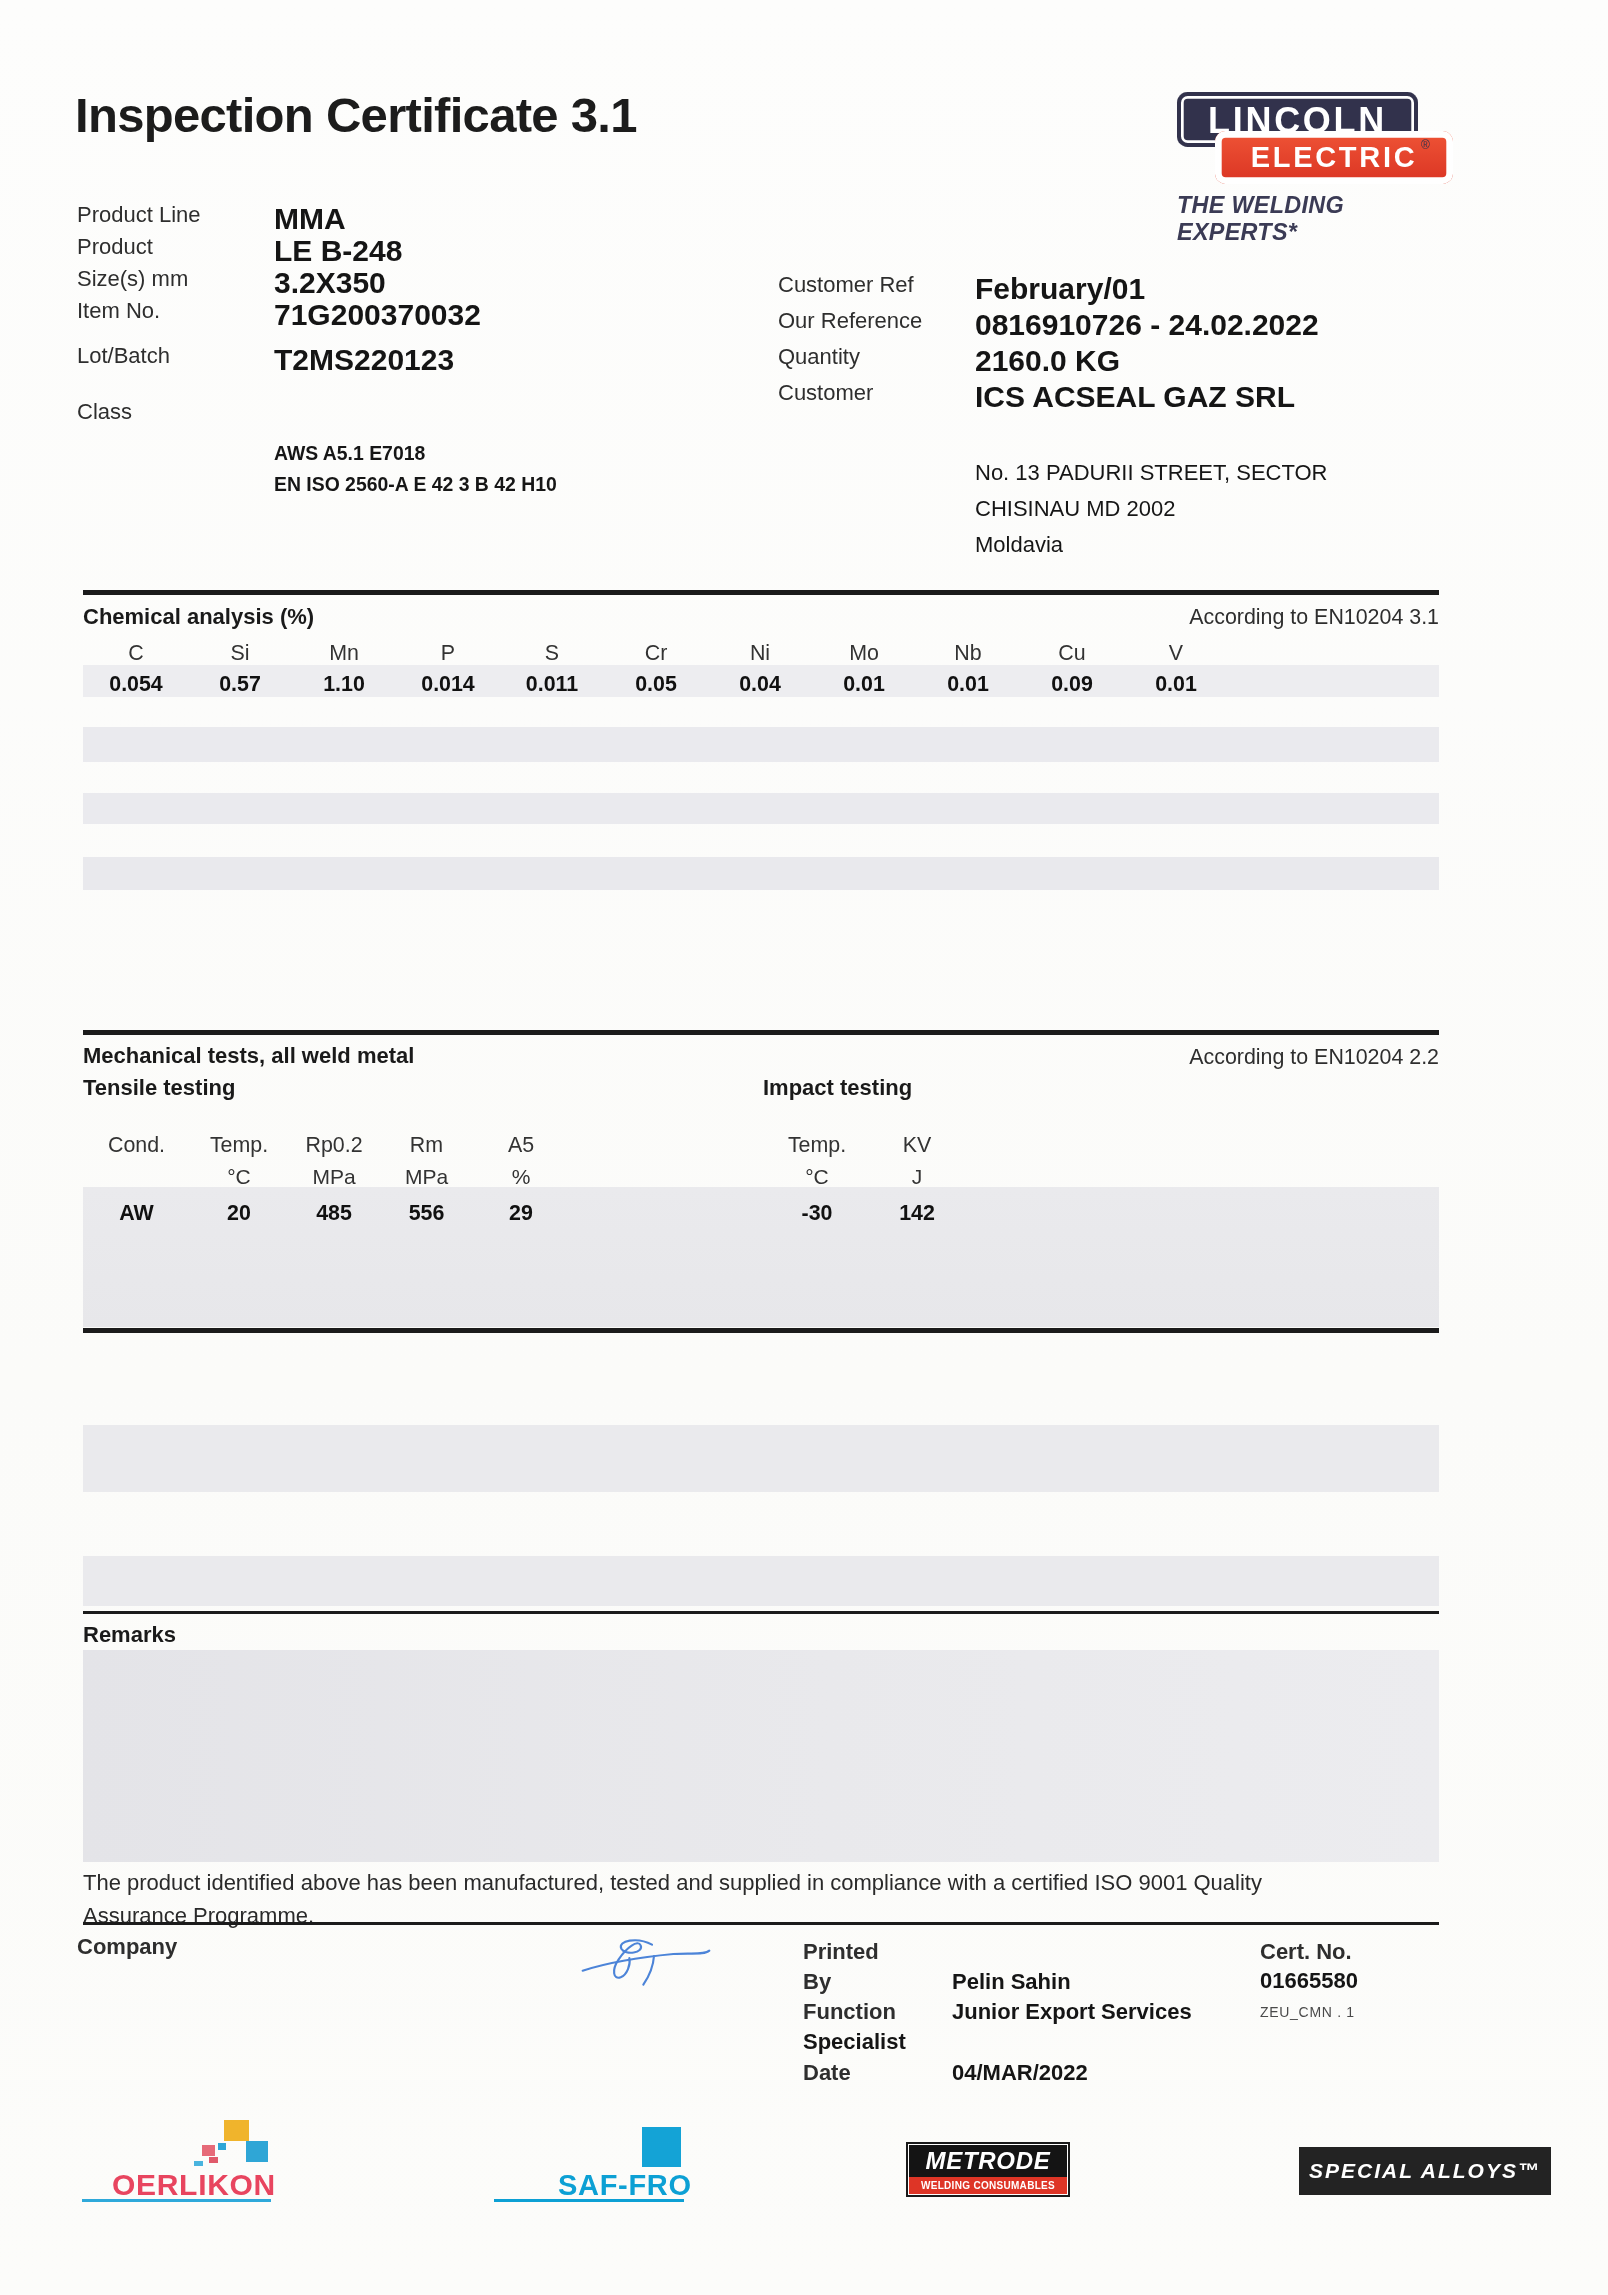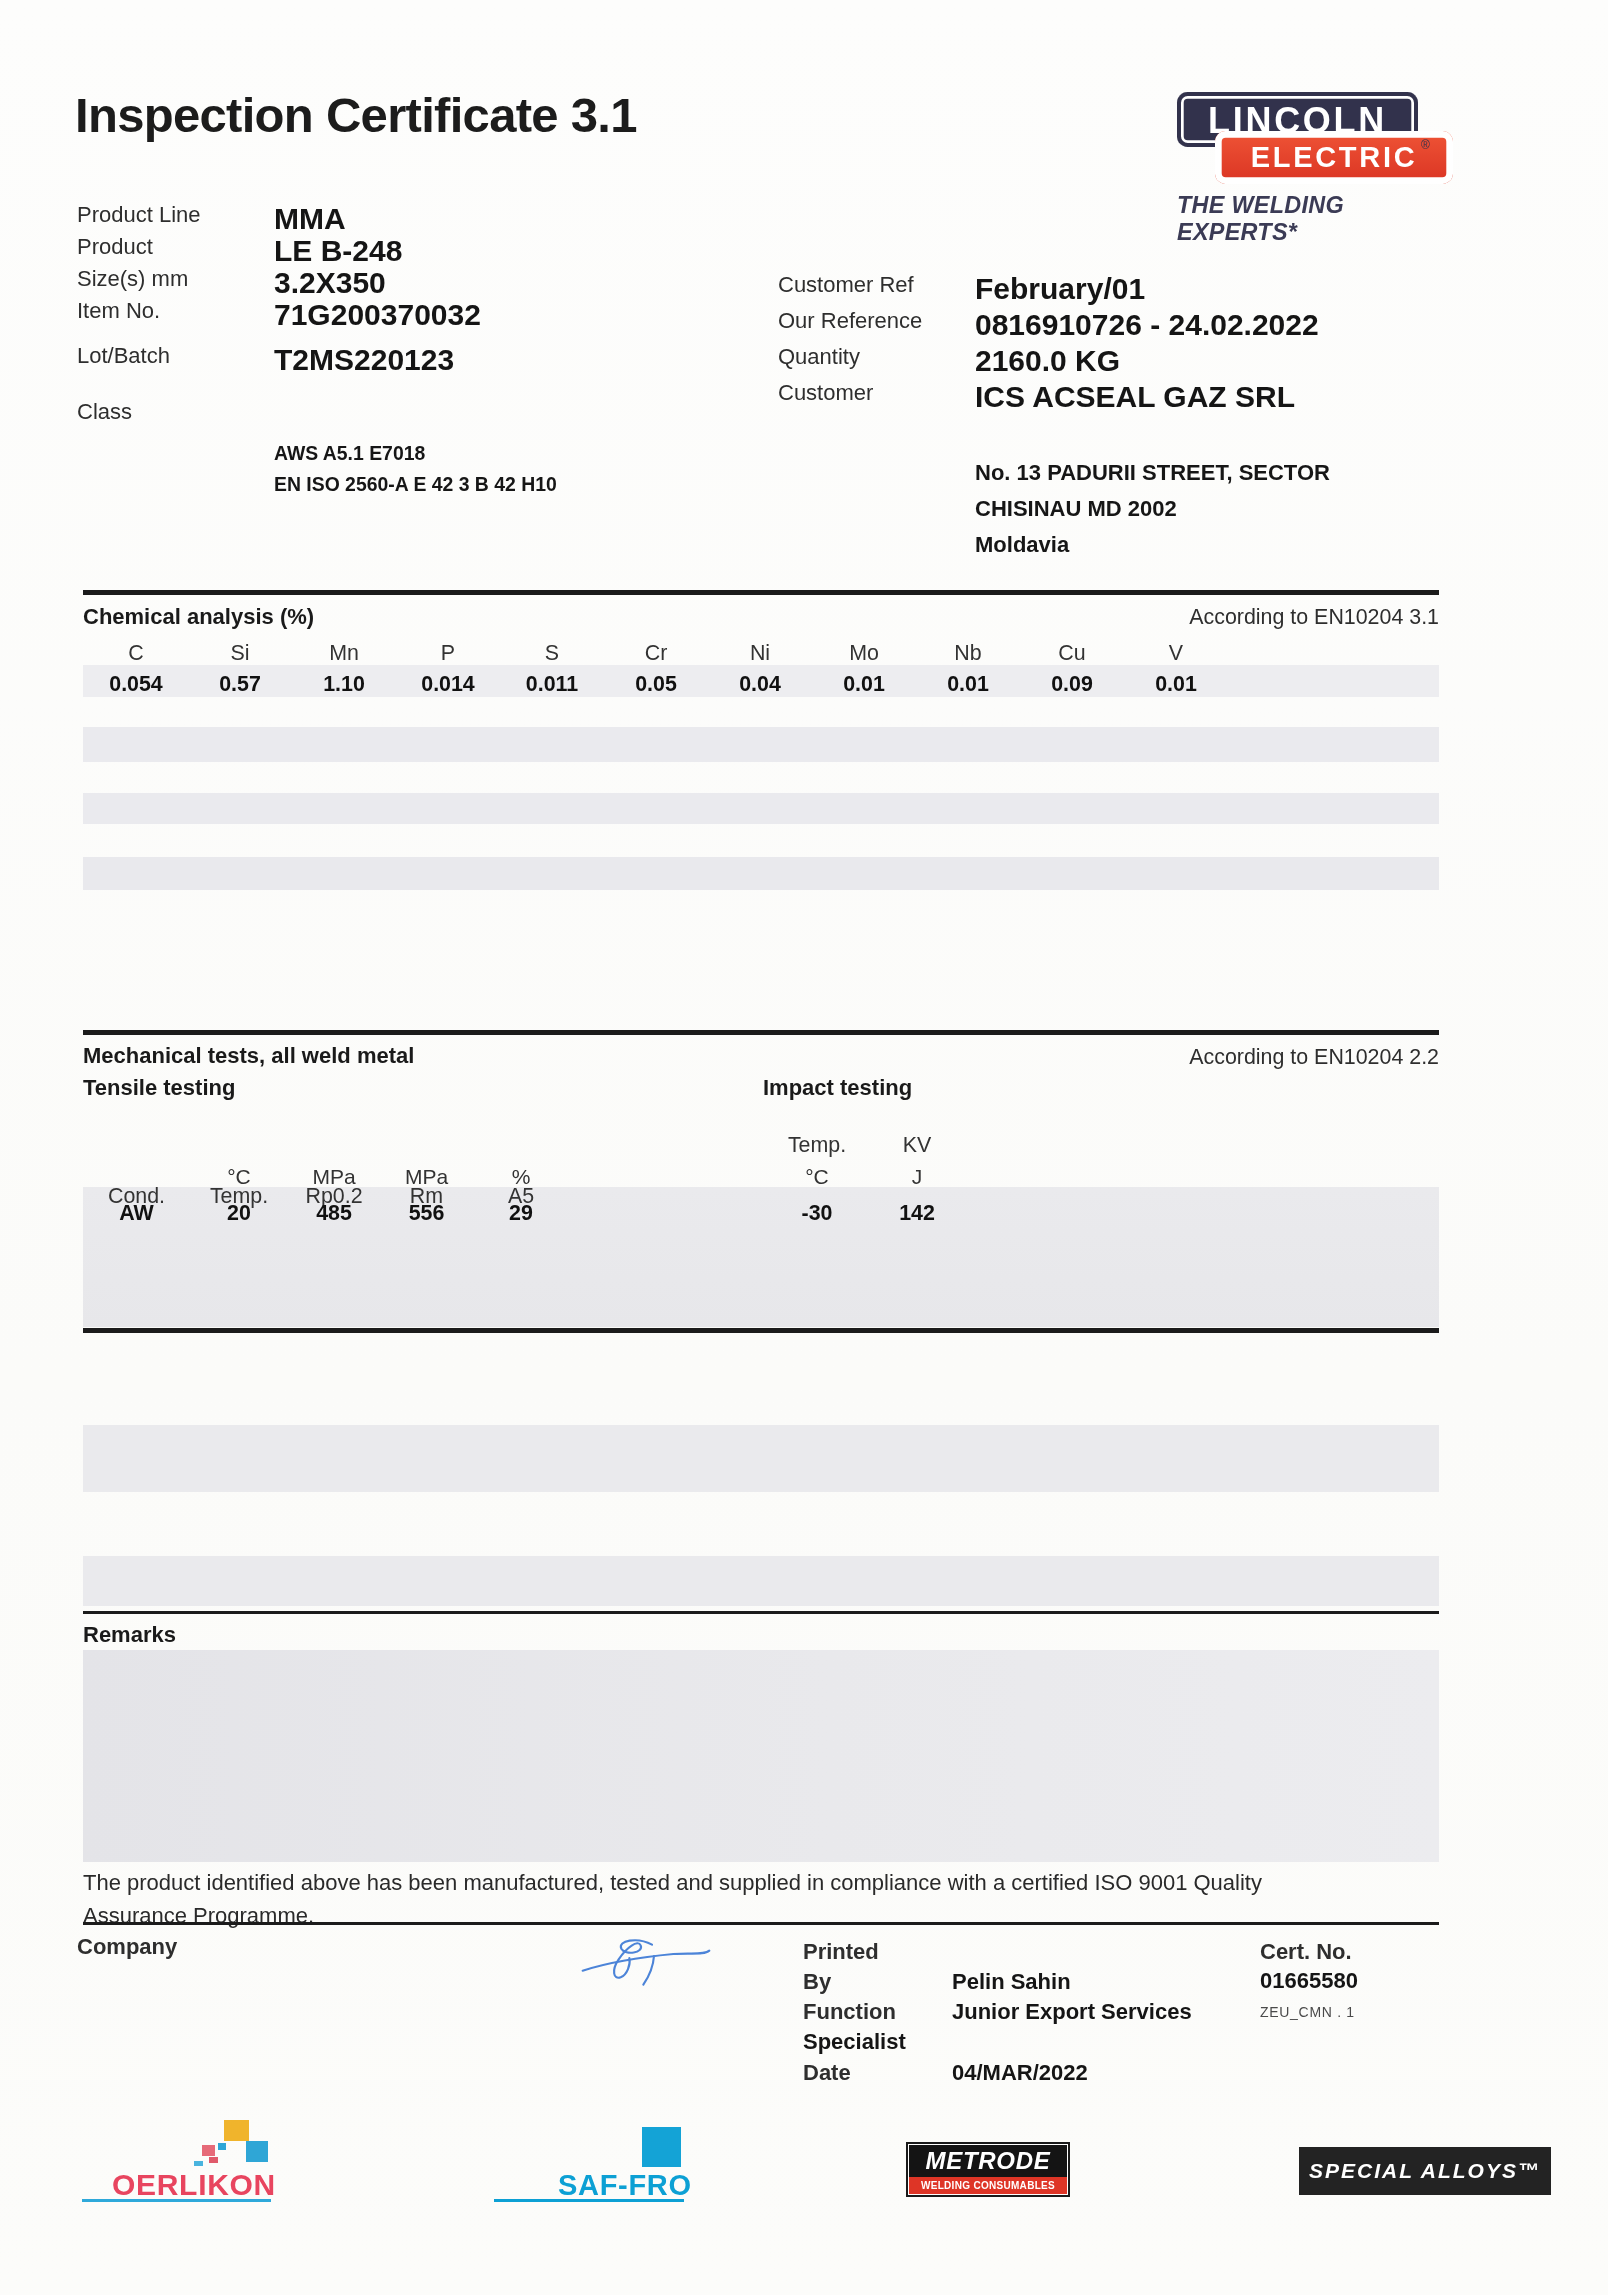--- a/index.html
+++ b/index.html
@@ -15,21 +15,21 @@
   .band{position:absolute;left:83px;width:1356px;}
   .lbl{font-size:22px;color:#2e2e2e;}
   .val{font-size:30px;font-weight:bold;color:#151515;}
   .sectitle{font-size:22px;font-weight:bold;color:#1a1a1a;}
   .according{font-size:21.4px;color:#2e2e2e;}
   .inforow{display:flex;align-items:flex-start;}
   .inforow .lbl{width:197px;flex:none;}
   .rows-left .inforow{height:32px;}
   .rows-right .inforow{height:36px;}
   .classvals{font-size:19.4px;font-weight:bold;color:#161616;line-height:31px;}
-  .addr{font-size:22px;font-weight:bold;color:#161616;line-height:36px;}
+  .addr{font-size:22px;font-weight:normal;color:#161616;line-height:36px;}
   .chem-grid{position:absolute;left:84px;display:grid;grid-template-columns:repeat(11,104px);text-align:center;}
   .chem-grid.hdr span{font-size:21.4px;color:#333;}
   .chem-grid.vals span{font-size:21.4px;font-weight:bold;color:#111;}
   .tens-grid{position:absolute;left:83px;display:grid;grid-template-columns:107px 98px 92px 93px 96px;text-align:center;}
   .imp-grid{position:absolute;left:767px;display:grid;grid-template-columns:100px 100px;text-align:center;}
   .tens-grid.hdr span,.imp-grid.hdr span{font-size:21.4px;color:#333;}
   .tens-grid.unit span,.imp-grid.unit span{font-size:21px;color:#333;}
   .tens-grid.vals span,.imp-grid.vals span{font-size:21.4px;font-weight:bold;color:#111;}
   .title{position:absolute;left:75px;top:87px;font-size:49px;font-weight:bold;letter-spacing:-0.7px;color:#1c1c1c;}
   
@@ -170,21 +170,21 @@
   </div>
 
   <div class="line" style="top:1030px;height:5.3px;"></div>
   <div class="abs sectitle" style="left:83px;top:1043px;">Mechanical tests, all weld metal</div>
   <div class="abs according" style="right:170px;top:1045px;">According to EN10204 2.2</div>
   <div class="abs sectitle" style="left:83px;top:1075px;">Tensile testing</div>
   <div class="abs sectitle" style="left:763px;top:1075px;">Impact testing</div>
 
   <div class="band" style="top:1187px;height:140px;background:linear-gradient(180deg,#eaeaed,#e7e7ea);"></div>
 
-  <div class="tens-grid hdr" style="top:1184px;text-align:center;">
+  <div class="tens-grid hdr" style="top:1133px;text-align:center;">
     <span>Cond.</span>
     <span>Temp.</span>
     <span>Rp0.2</span>
     <span>Rm</span>
     <span>A5</span>
   </div>
   <div class="tens-grid unit" style="top:1165px;">
     <span></span>
     <span>°C</span>
     <span>MPa</span>

